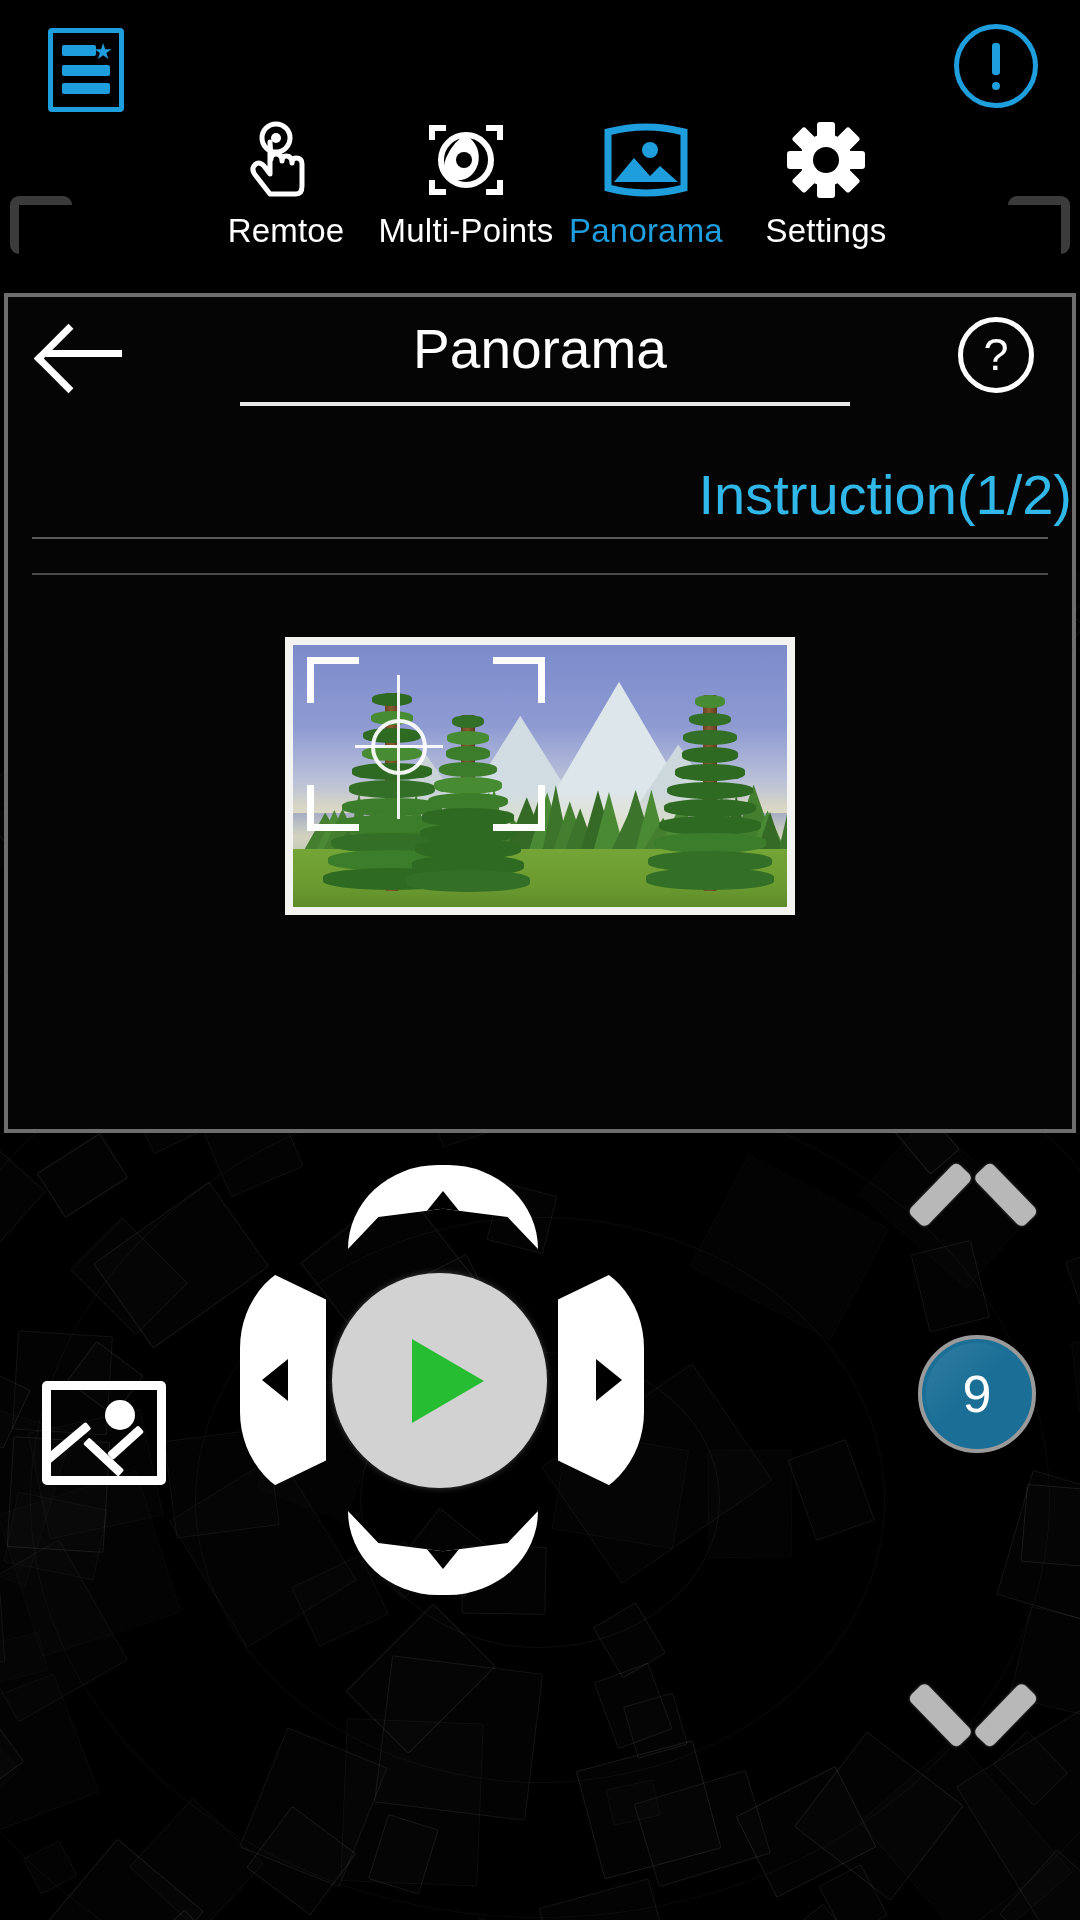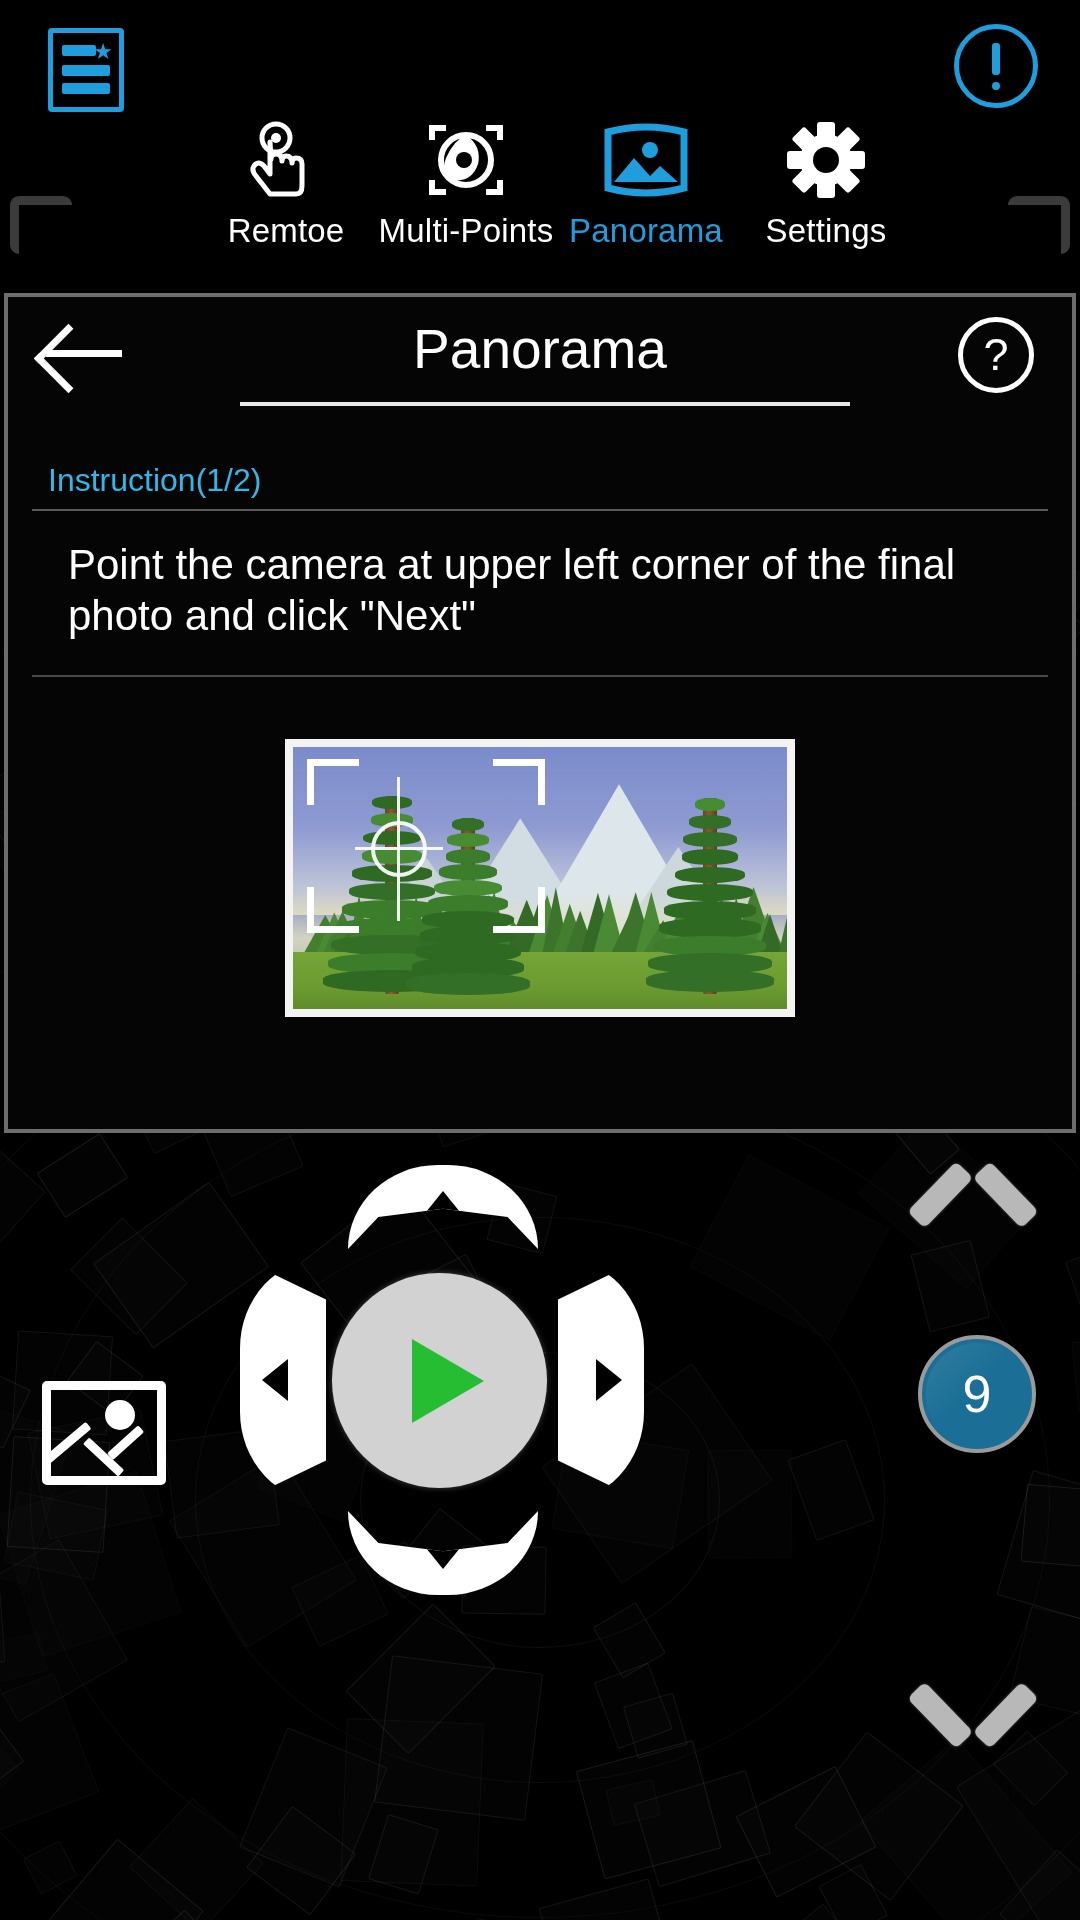--- a/index.html
+++ b/index.html
@@ -70,21 +70,21 @@
   .dlg-head { position:relative; height:115px; }
   .back-arrow { position:absolute; left:32px; top:26px; width:84px; height:60px; cursor:pointer; }
   .back-arrow::before { content:""; position:absolute; left:6px; top:27px; width:76px; height:7px; background:#fff; }
   .back-arrow::after { content:""; position:absolute; left:4px; top:11px; width:42px; height:42px;
      border-left:7px solid #fff; border-bottom:7px solid #fff; transform:rotate(45deg); }
   .dlg-title { position:absolute; left:0; right:0; top:20px; text-align:center; font-size:55px; font-weight:400; }
   .help-btn { position:absolute; right:38px; top:20px; width:76px; height:76px; border:5px solid #fff;
      border-radius:50%; display:flex; align-items:center; justify-content:center; font-size:45px; cursor:pointer; }
   .title-rule { position:absolute; left:232px; top:105px; width:610px; height:4px; background:#e8e8e8; }
 
-  .instr-head { margin:50px 0 0 40px; font-size:32px; color:#31b7e8; }
+  .instr-head { margin:50px 0 0 40px; font-size:56px; color:#31b7e8;text-align:right; }
   .rule { height:2px; background:#5a5a5a; margin:10px 24px 0 24px; }
   .instr-body { margin:28px 60px 0 60px; font-size:42px; line-height:1.22; color:#fff; }
   .rule2 { height:2px; background:#4a4a4a; margin:34px 24px 0 24px; }
 
   
   .illus-wrap { position:relative; margin:62px auto 0 auto; width:510px; height:278px;
      background:#f3f3f1; padding:8px; }
   .illus { position:relative; width:100%; height:100%; overflow:hidden; background:#7e8ecb; }
   .sky { position:absolute; left:0; top:0; right:0; height:64%;
      background:linear-gradient(180deg,#7b8bcb 0%,#8e9ad2 48%,#b9c0d8 80%,#d9d6c6 100%); }
@@ -419,21 +419,20 @@
       <div class="back-arrow"></div>
       <div class="dlg-title">Panorama</div>
       <div class="help-btn">
         <span>?</span>
       </div>
       <div class="title-rule"></div>
     </div>
 
     <div class="instr-head">Instruction(1/2)</div>
     <div class="rule"></div>
-    <div class="instr-body">Point the camera at upper left corner of the final photo and click "Next"</div>
     <div class="rule2"></div>
 
     <div class="illus-wrap">
       <div class="illus">
         <div class="sky"></div>
         <div class="mtn m3"></div>
         <div class="mtn m1"></div>
         <div class="mtn m2"></div>
         <div class="mtn m4"></div>
         <div class="haze"></div>

